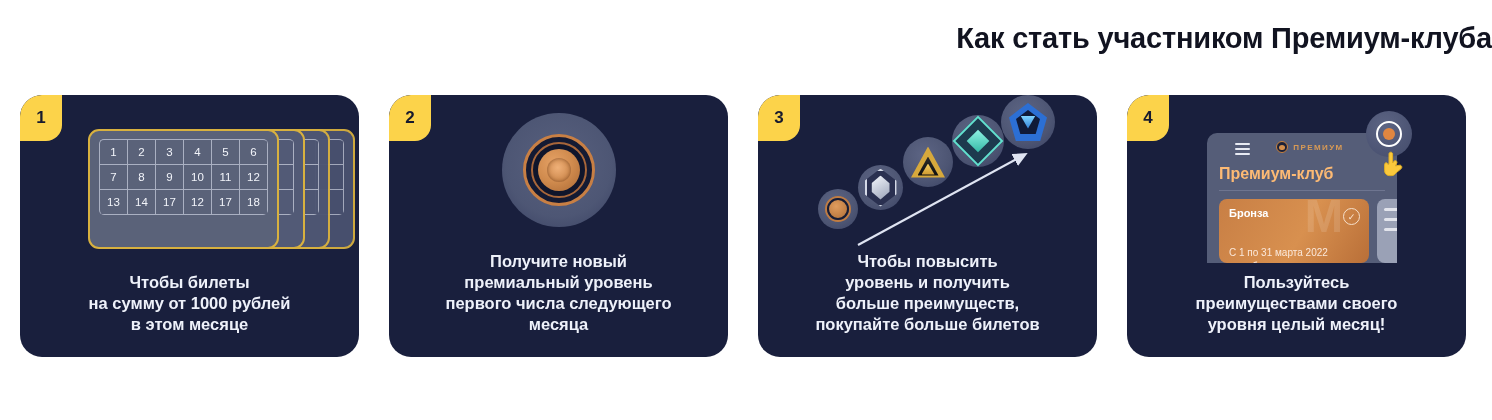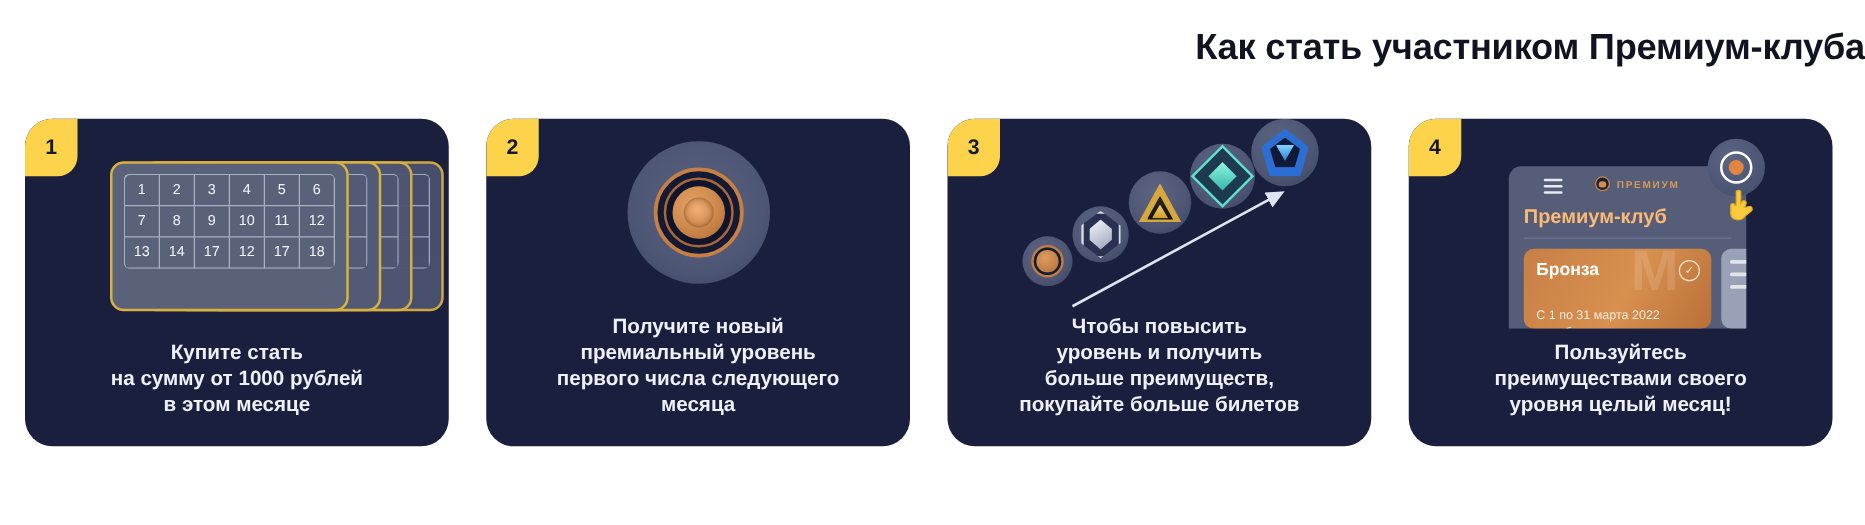--- a/index.html
+++ b/index.html
@@ -177,21 +177,21 @@
   .ph-card{
     width:150px;height:64px;border-radius:8px;
     background:linear-gradient(120deg,#c87f45 0%,#d8904f 55%,#b96f38 100%);
     position:relative;overflow:hidden;flex:0 0 auto;
   }
   .ph-card.next{background:#9aa1b6;width:40px;}
   .ph-card-wm{
     position:absolute;right:26px;top:-6px;font-size:46px;font-weight:bold;
     color:rgba(255,255,255,.13);line-height:1;
   }
-  .ph-card-name{position:absolute;left:10px;top:8px;font-size:14px;font-weight:bold;color:#fff;}
+  .ph-card-name{position:absolute;left:10px;top:8px;font-size:11px;font-weight:bold;color:#fff;}
   .ph-card-desc{position:absolute;left:10px;right:34px;top:27px;font-size:10px;line-height:1.35;color:#fbe8da;margin-top:20px;}
   .ph-check{
     position:absolute;right:9px;top:9px;width:17px;height:17px;border-radius:50%;
     border:1.4px solid #f6e0cb;box-sizing:border-box;
     display:flex;align-items:center;justify-content:center;
     color:#ffe9d6;font-size:9px;
   }
   .ph-next-lines{position:absolute;left:7px;top:9px;}
   .ph-next-lines b{display:block;width:14px;height:3px;background:#eef0f6;border-radius:2px;margin-bottom:7px;opacity:.85;}
   .avatar-btn{
@@ -299,21 +299,21 @@
             <i>14</i>
             <i>17</i>
             <i>12</i>
             <i>17</i>
             <i>18</i>
           </div>
         </div>
       </div>
     </div>
     <div class="caption">
-      <span>Купите стать</span>
+      <span>Чтобы билеты</span>
       <span>на сумму от 1000 рублей</span>
       <span>в этом месяце</span>
     </div>
   </div>
 
   <div class="card">
     <div class="step-badge">2</div>
     <div class="art">
       <div class="medal-wrap">
         <div class="medal-halo"></div>

